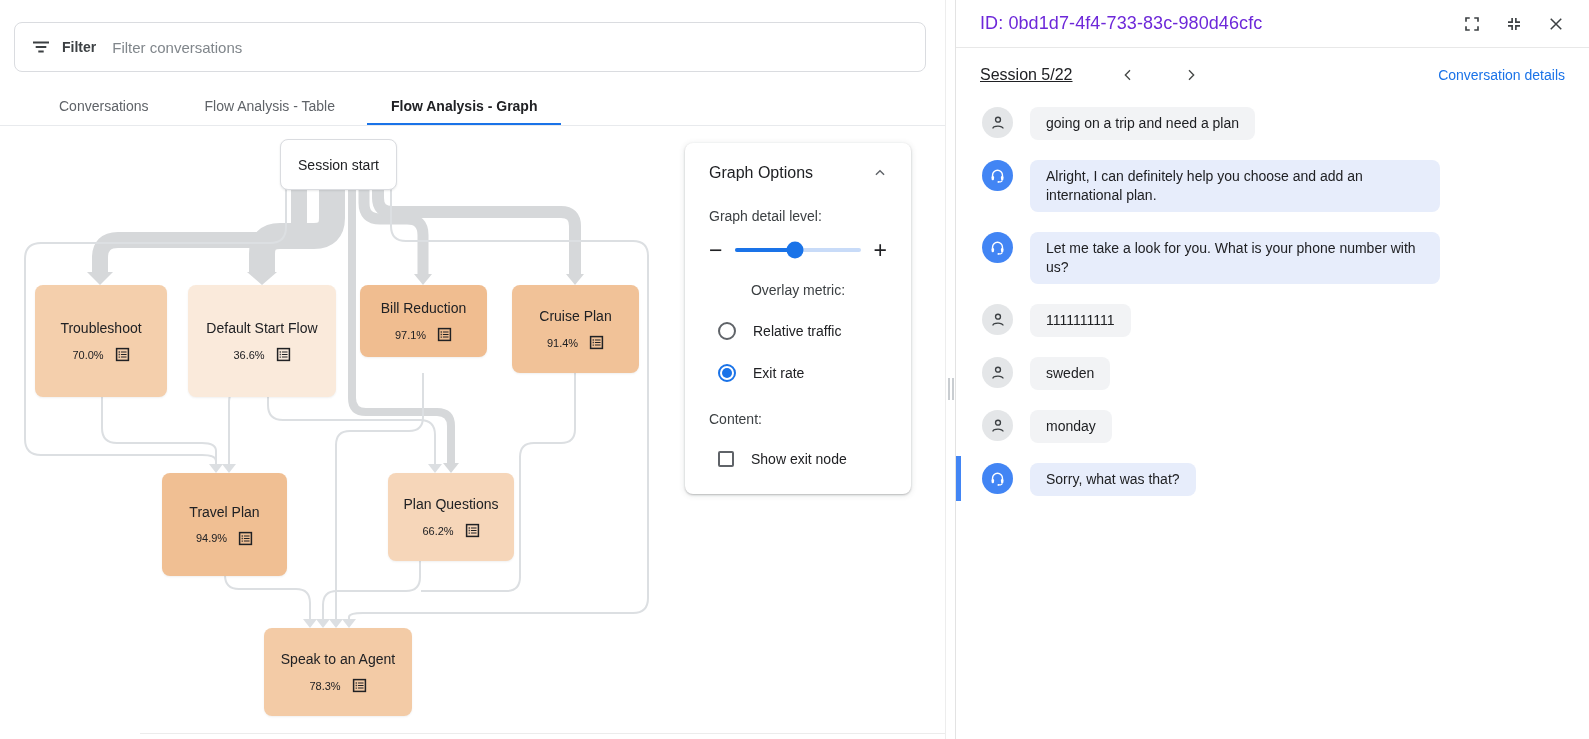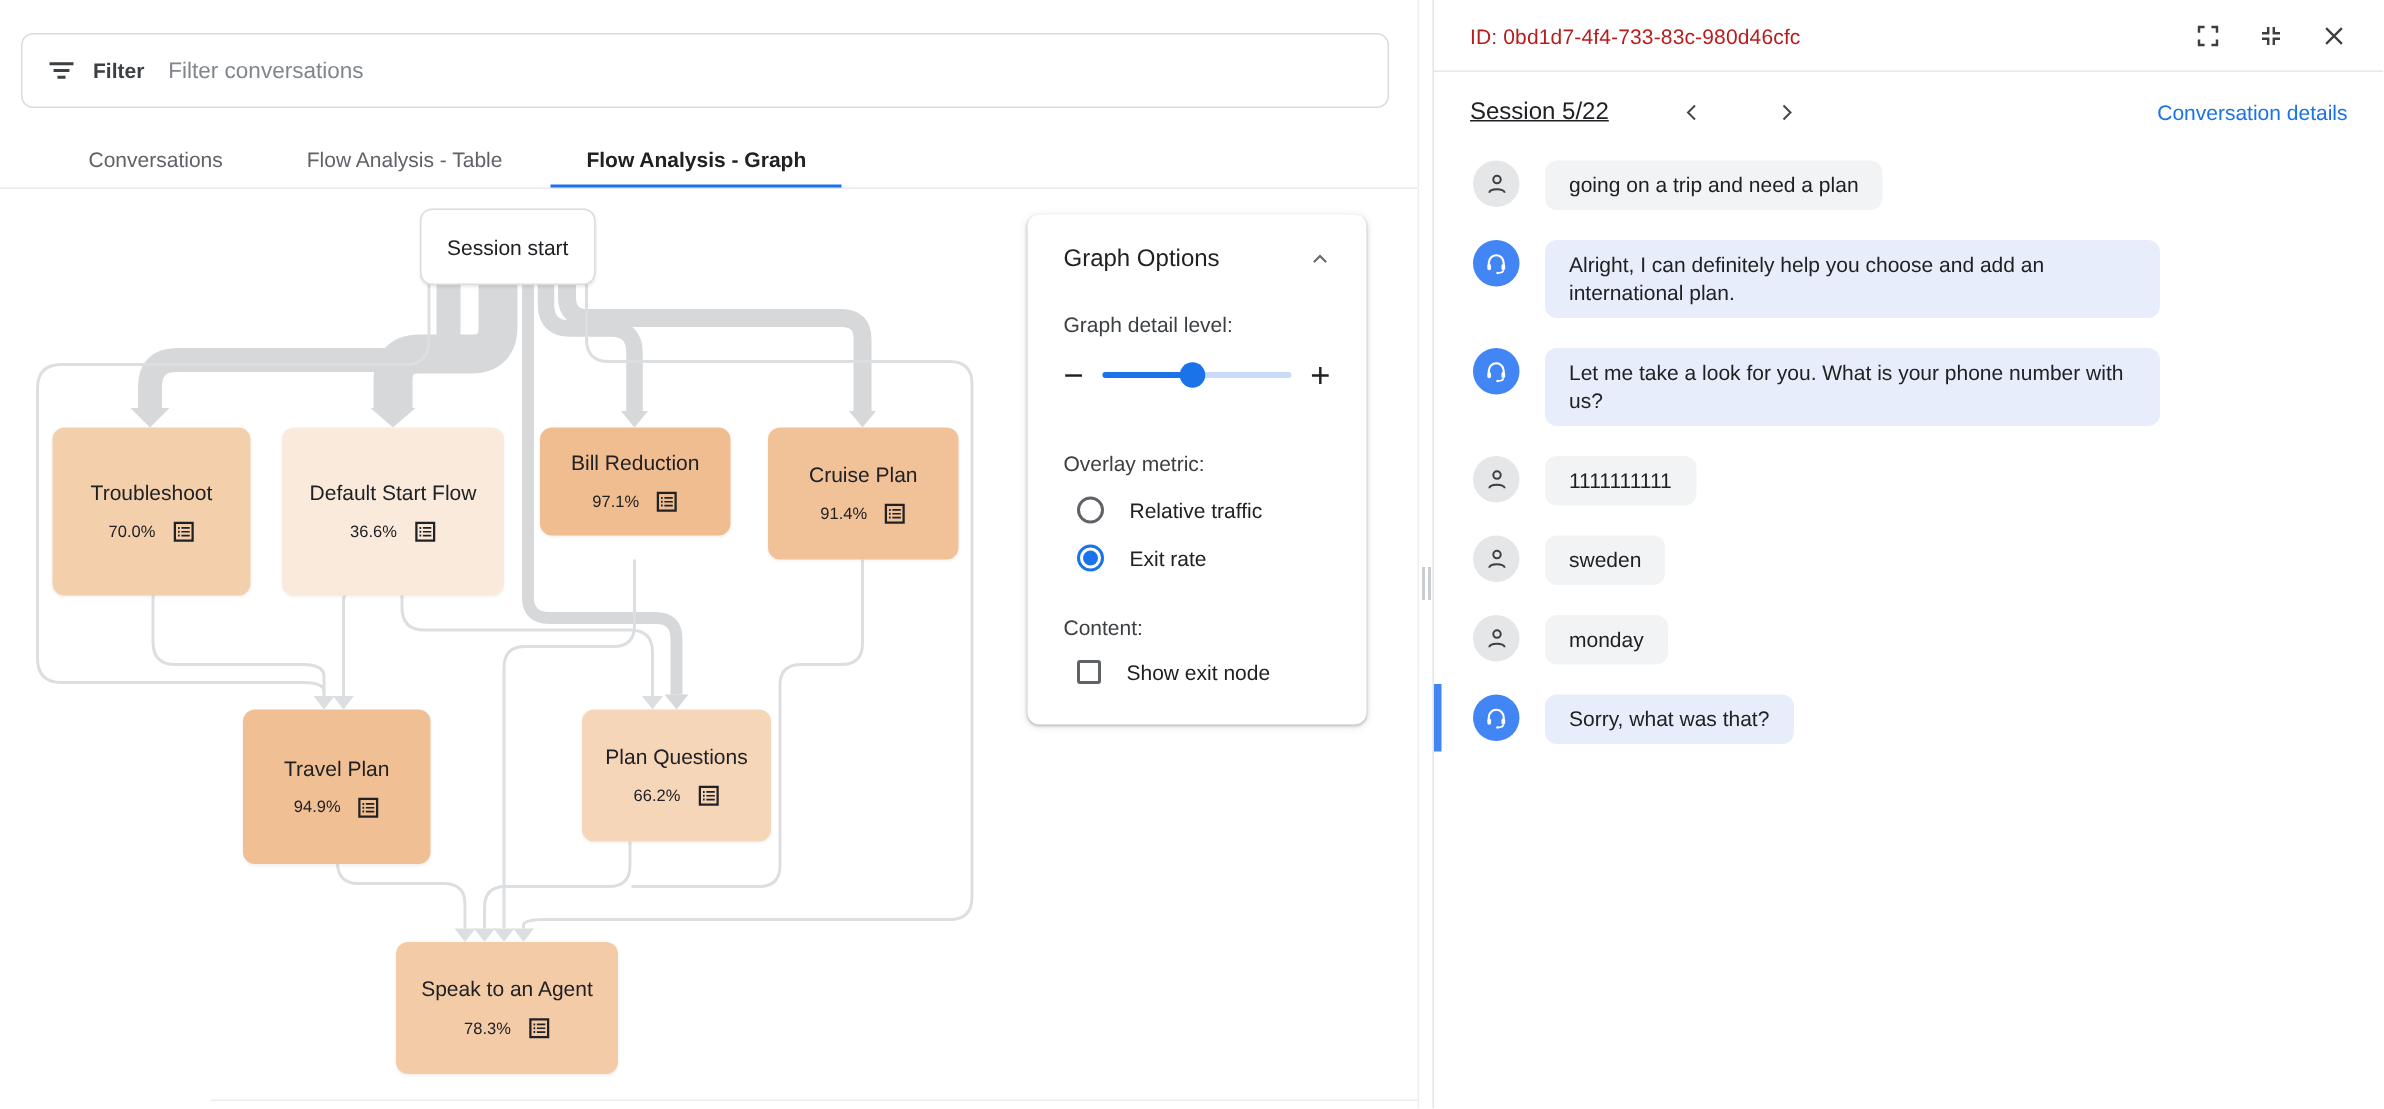--- a/index.html
+++ b/index.html
@@ -44,42 +44,42 @@
   .go-title { font-size:16px; color:#202124; }
   .go-collapse { width:14px; height:14px; cursor:pointer; display:flex; }
   .go-label { font-size:14px; color:#3c4043; }
   .lbl-detail { margin-top:26px; }
   .slider-row { display:flex; align-items:center; margin-top:18px; gap:13px; }
   .slider-minus,.slider-plus { font-size:23px; font-weight:300; color:#202124; line-height:16px; cursor:pointer; }
   .slider-track { position:relative; flex:1; height:4px; background:#c8dbf8; border-radius:2px; cursor:pointer; }
   .slider-fill { position:absolute; left:0; top:0; height:4px; width:48%; background:#1a73e8; border-radius:2px; }
   .slider-thumb { position:absolute; top:50%; left:48%; width:17px; height:17px; background:#1a73e8;
     border-radius:50%; transform:translate(-50%,-50%); cursor:grab; }
-  .lbl-overlay { margin-top:43px; }
-  .choice-row { display:flex; align-items:center; gap:17px; margin-top:14px; margin-left:9px; cursor:pointer; }
+  .lbl-overlay { margin-top:24px;text-align:center; }
+  .choice-row { display:flex; align-items:center; gap:17px; margin-top:24px; margin-left:9px; cursor:pointer; }
   .radio { width:18px; height:18px; border:2px solid #5f6368; border-radius:50%; position:relative; flex:none; }
   .radio.checked { border-color:#1a73e8; }
   .radio.checked::after { content:""; position:absolute; left:50%; top:50%; width:10px; height:10px;
     background:#1a73e8; border-radius:50%; transform:translate(-50%,-50%); }
   .checkbox { width:16px; height:16px; border:2px solid #5f6368; border-radius:2px; flex:none; }
   .choice-label { font-size:14px; color:#202124; }
   .lbl-content { margin-top:29px; }
 
   
   .divider { position:absolute; left:945px; top:0; width:10px; height:739px; background:#fff;
     border-left:1px solid #ededed; cursor:col-resize; }
   .divider span { position:absolute; width:2px; height:22px; background:#c9cdd1; top:378px; }
   .divider span:first-child { left:2px; } .divider span:last-child { left:6px; }
 
   
   .right-panel { position:absolute; left:955px; top:0; width:634px; height:739px; background:#fff;
     border-left:1px solid #e3e3e3; }
   .detail-header { height:48px; display:flex; align-items:center; padding:0 24px;
     border-bottom:1px solid #e8e8e8; }
-  .detail-title { font-size:14px; color:#b91c1c; flex:1; letter-spacing:.1px; }
+  .detail-title { font-size:18px; color:#6d28d9; flex:1; letter-spacing:.1px; }
   .hd-icons { display:flex; align-items:center; gap:24px; }
   .hd-icons .icon-btn { width:18px; height:18px; cursor:pointer; display:flex; color:#3c4043; }
 
   .session-row { height:54px; display:flex; align-items:center; padding:0 24px; }
   .session-label { font-size:16px; font-weight:500; color:#202124;text-decoration:underline; }
   .nav-btn { width:16px; height:16px; display:flex; cursor:pointer; color:#444746; }
   .nav-prev { margin-left:47px; } .nav-next { margin-left:47px; }
   .details-link { margin-left:auto; font-size:14px; font-weight:500; color:#1a73e8;
     text-decoration:none; cursor:pointer; }
 

